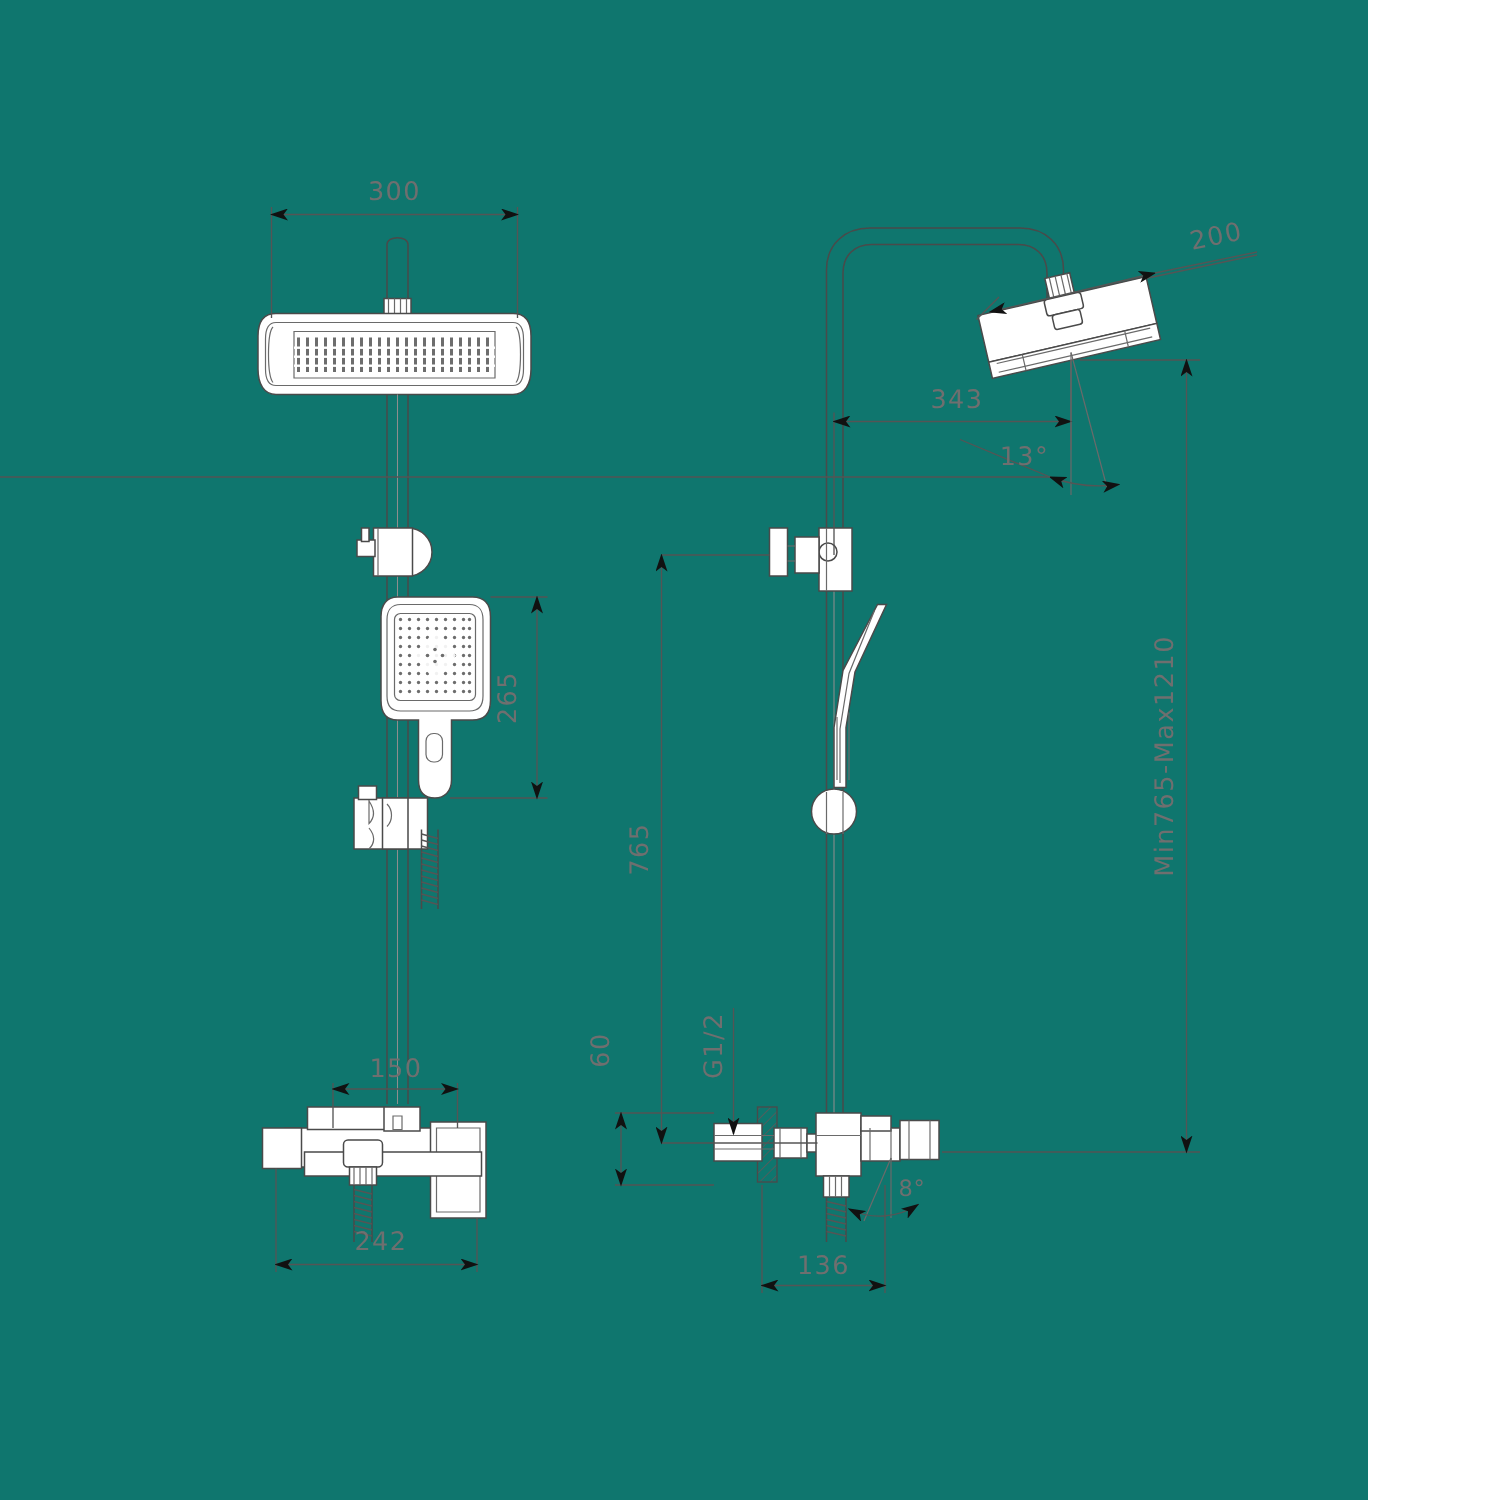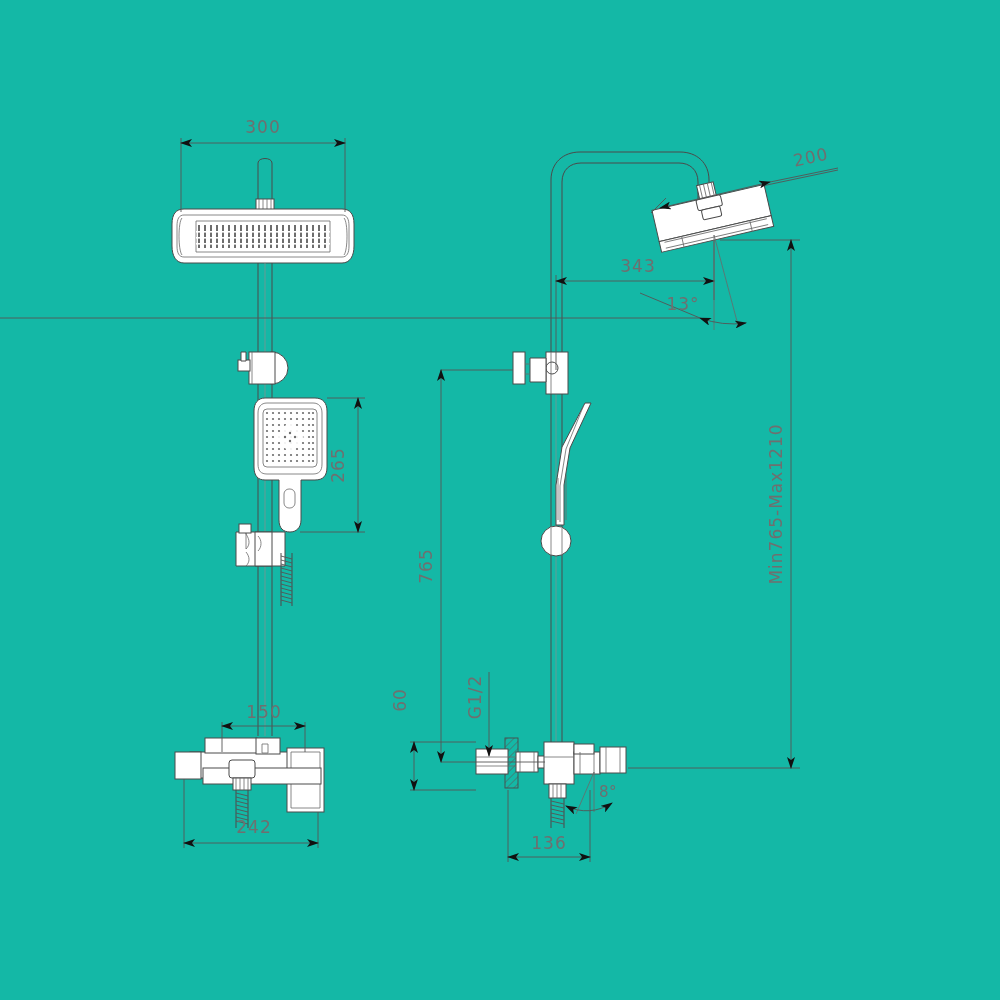--- a/index.html
+++ b/index.html
@@ -2,23 +2,23 @@
 <html><head>
 <meta charset="utf-8">
 <style>
   html, body {
     margin: 0;
     padding: 0;
     background: #ffffff;
   }
   #sheet {
     position: relative;
-    width: 1000px;
+    width: 912px;
     height: 1000px;
-    background: #14b8a6;
+    background: #0f766e;
     font-family: "DejaVu Sans", sans-serif;
     overflow: hidden;
   }
   #drawing {
     position: absolute;
     left: 0; top: 0;
     width: 1000px;
     height: 1000px;
   }
   .dimtext {

